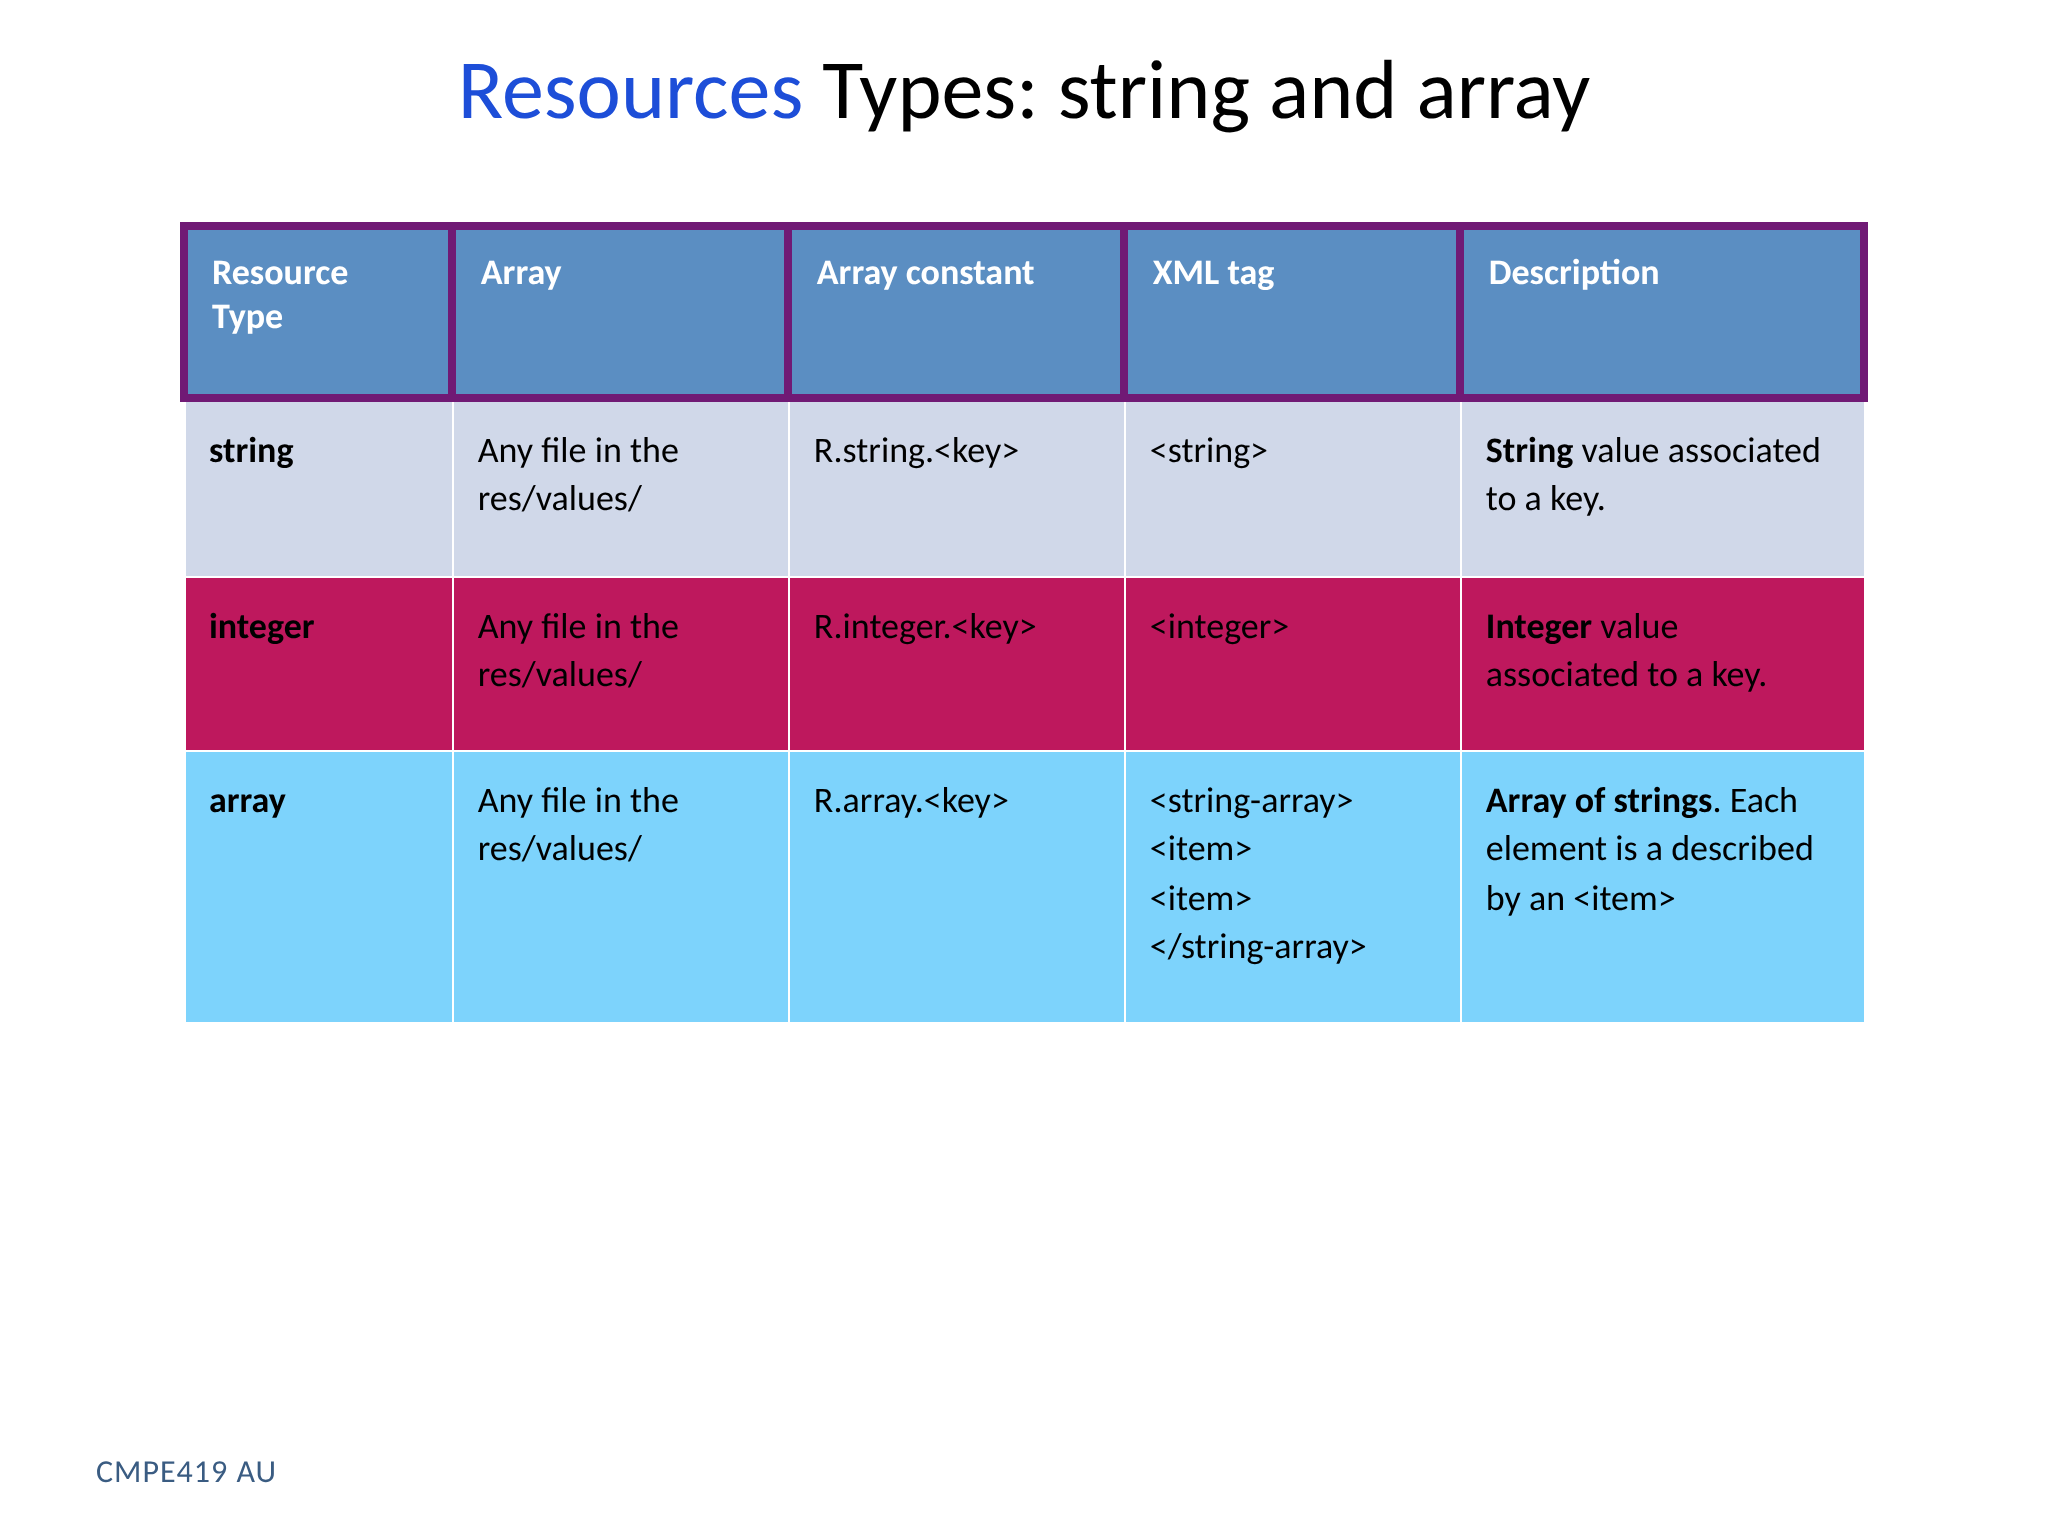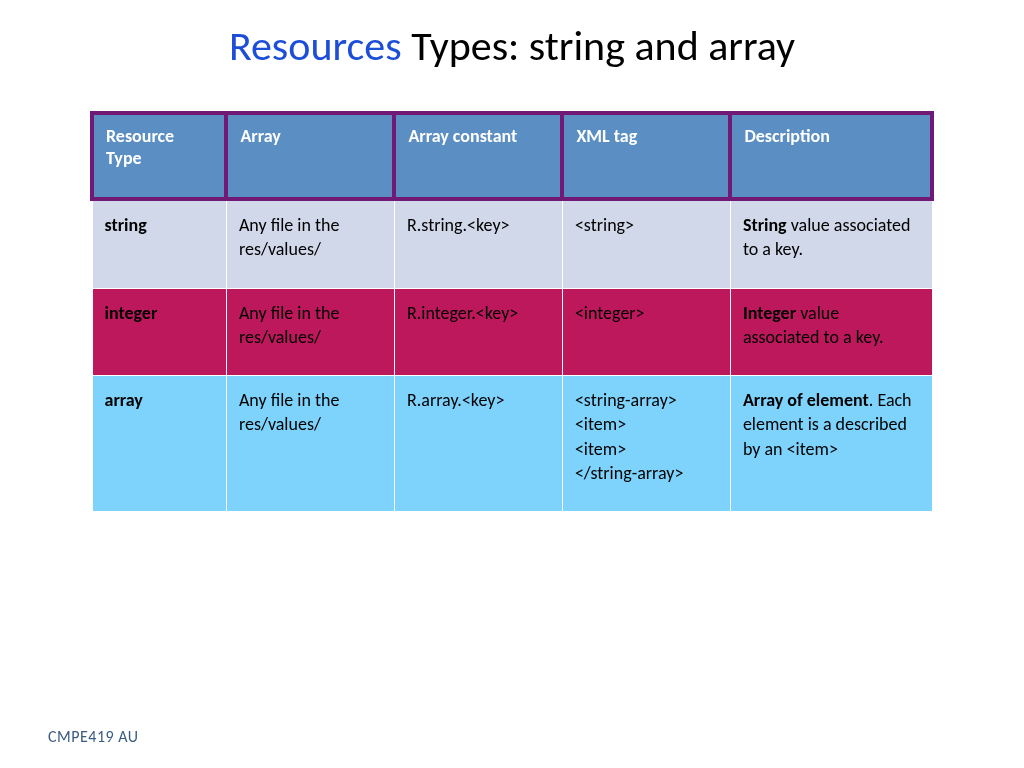--- a/index.html
+++ b/index.html
@@ -108,20 +108,20 @@
           <td><span class="b">Integer</span><span> value associated to a key.</span></td>
         </tr>
         <tr>
           <td class="b">array</td>
           <td>Any file in the res/values/</td>
           <td>R.array.&lt;key&gt;</td>
           <td style="white-space:pre-line">&lt;string-array&gt;
 &lt;item&gt;
 &lt;item&gt;
 &lt;/string-array&gt;</td>
-          <td><span class="b">Array of element</span><span>. Each element is a described by an &lt;item&gt;</span></td>
+          <td><span class="b">Array of strings</span><span>. Each element is a described by an &lt;item&gt;</span></td>
         </tr>
       </tbody>
     </table>
   </div>
 </div>
 
 <div class="footer">CMPE419 AU</div>
 
 </body></html>

